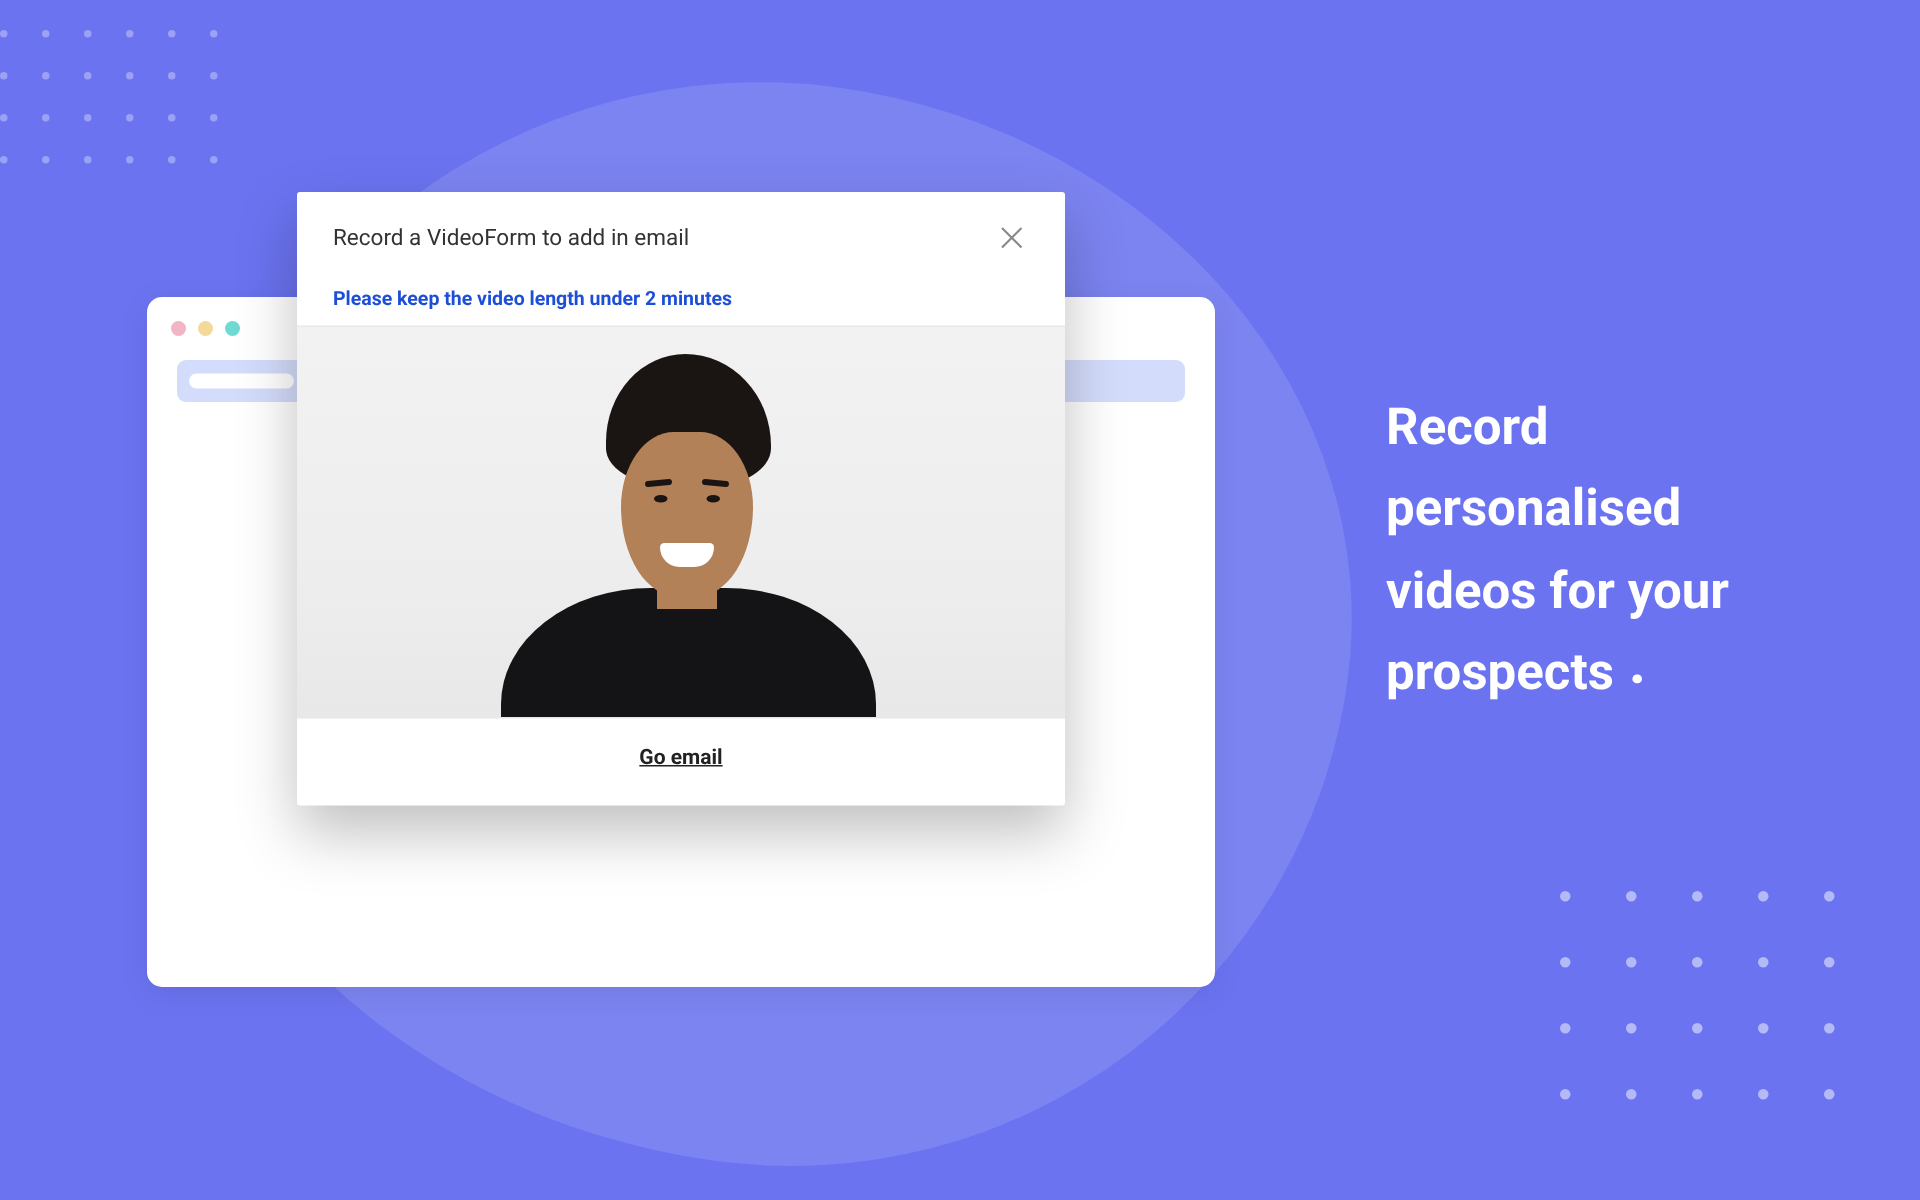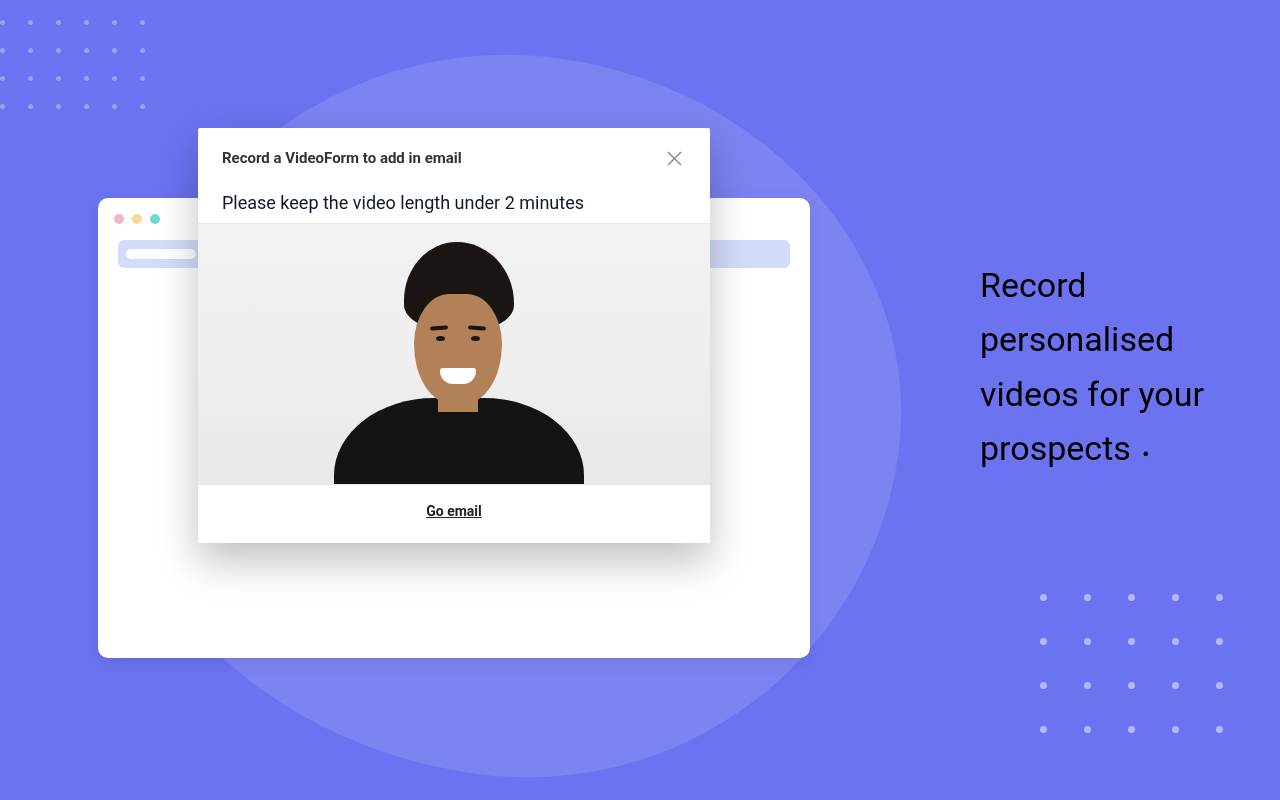--- a/index.html
+++ b/index.html
@@ -97,33 +97,33 @@
     }
     .modal-header {
       display: flex;
       justify-content: space-between;
       align-items: center;
       padding: 18px 24px 14px;
     }
     .modal-title {
       font-size: 15px;
       color: #333;
-      font-weight: 700;
+      font-weight: 400;
     }
     .close-btn {
       width: 24px; height: 24px;
       display:flex; align-items:center; justify-content:center;
       cursor: pointer;
       color: #888;
     }
     .modal-sub {
       padding: 8px 24px 10px;
-      font-size: 18px;
-      font-weight: 400;
-      color: #0f172a;
+      font-size: 13px;
+      font-weight: 700;
+      color: #1d4ed8;
     }
     .video-preview {
       margin: 0 0px;
       height: 262px;
       border-top: 1px solid #e8e8e8;
       border-bottom: 1px solid #e8e8e8;
       background: linear-gradient(to bottom, #f2f2f2 0%, #eeeeee 58%, #e8e8e8 100%);
       display:flex;
       align-items:flex-end;
       justify-content:center;
@@ -188,25 +188,25 @@
       font-size: 14px;
       font-weight: 700;
       color: #222;
       text-decoration: underline;
       cursor: pointer;
     }
     
     .hero {
       position: absolute;
       top: 258px;
-      left: 980px;
+      left: 924px;
       width: 260px;
-      color: #000000;
+      color: #ffffff;
       font-size: 34px;
-      font-weight: 400;
+      font-weight: 700;
       line-height: 1.6;
     }
     .hero .period {
       display: inline-block;
       margin-left: 10px;
       font-size: 40px;
       line-height: 0;
       position: relative;
       top: -4px;
     }

